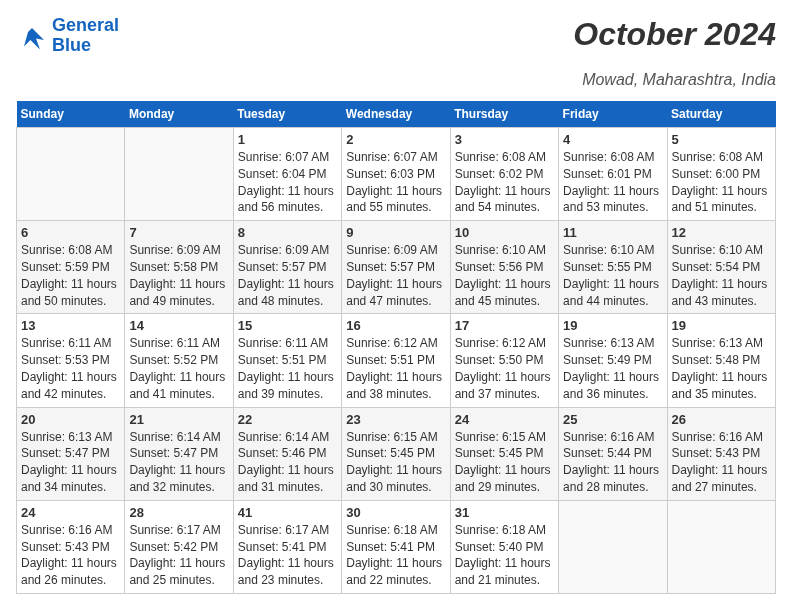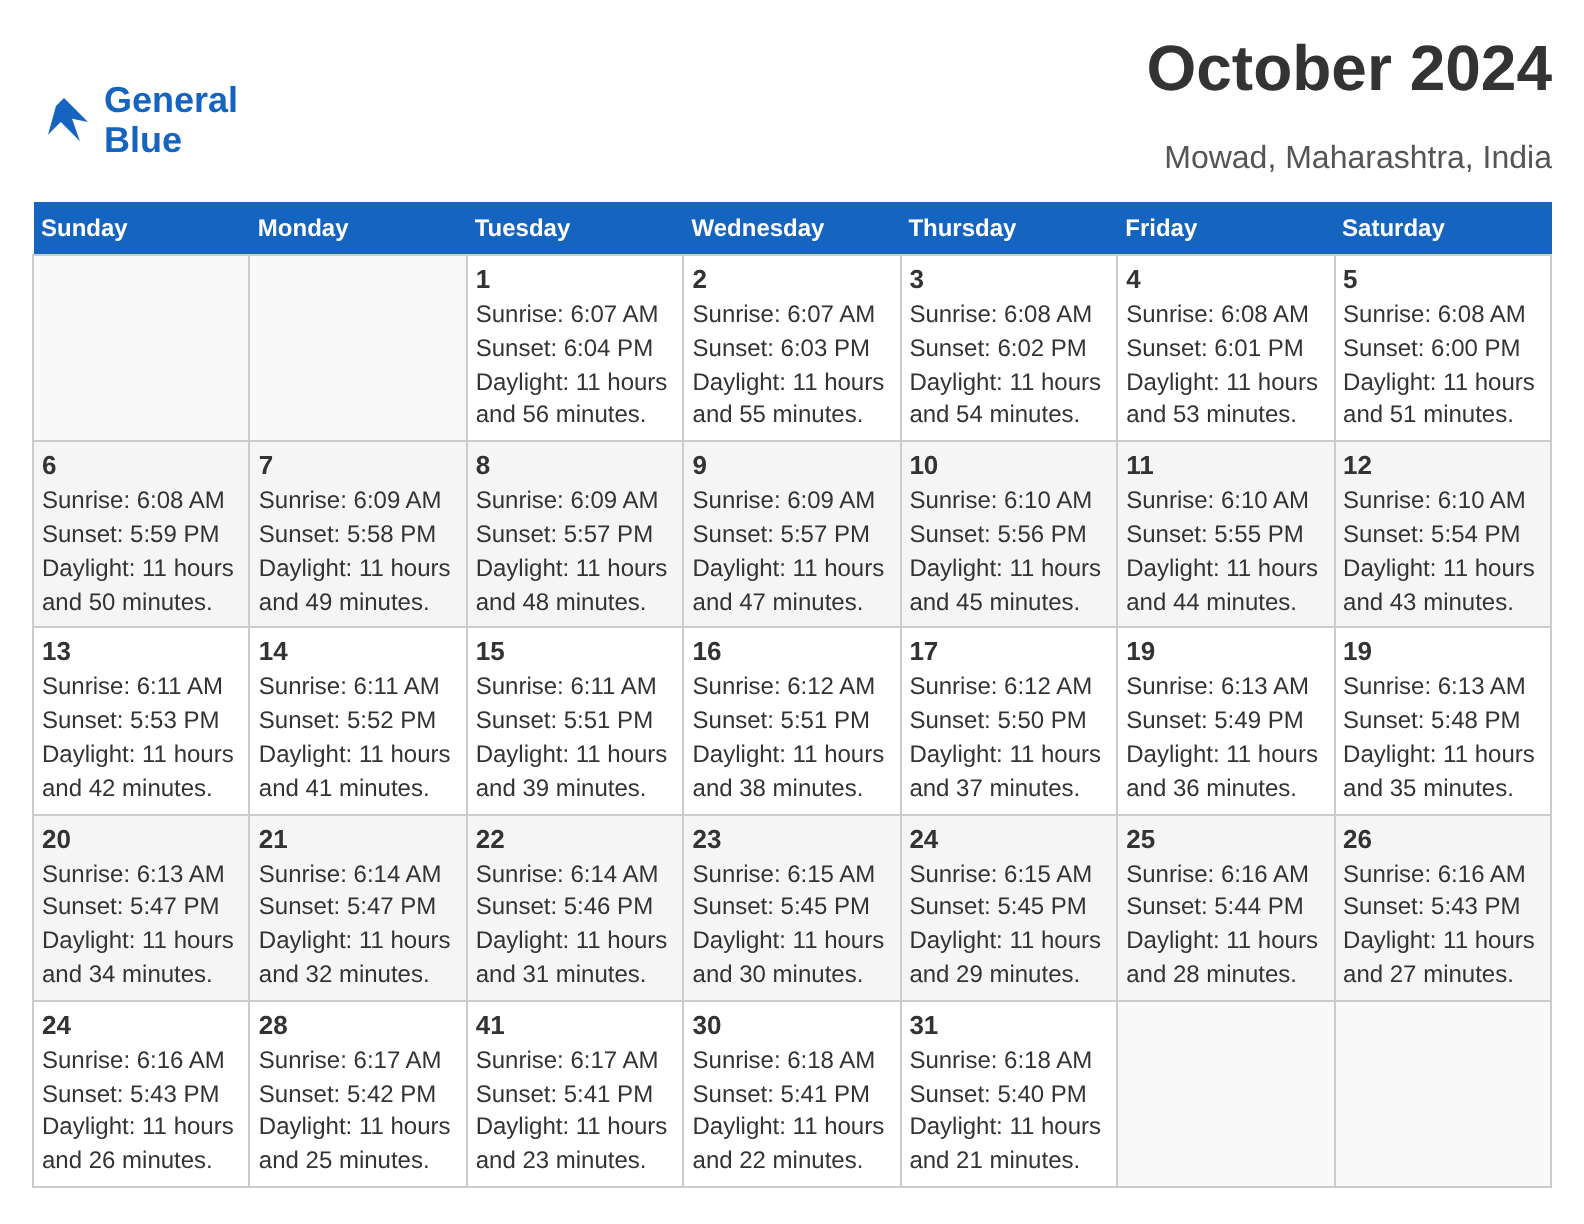--- a/index.html
+++ b/index.html
@@ -11,39 +11,39 @@
       padding: 16px;
     }
     .header {
       display: flex;
       justify-content: space-between;
       align-items: flex-start;
       margin-bottom: 12px;
     }
     .logo {
       display: flex;
-      align-items: center;
+      align-items: flex-end;
       gap: 4px;
-      margin-top: 25px;
     }
     .logo-text {
       font-size: 18px;
       font-weight: bold;
       color: #333;
       line-height: 1.1;
     }
     .logo-text span {
       color: #1565c0;
     }
     .logo-bird {
       width: 32px;
       height: 32px;
     }
     .title-block {
       text-align: right;
+      font-style: italic;
     }
     .month-title {
       font-size: 32px;
       font-weight: bold;
       color: #333;
     }
     .location-title {
       font-size: 16px;
       color: #555;
       margin-top: 18px;

